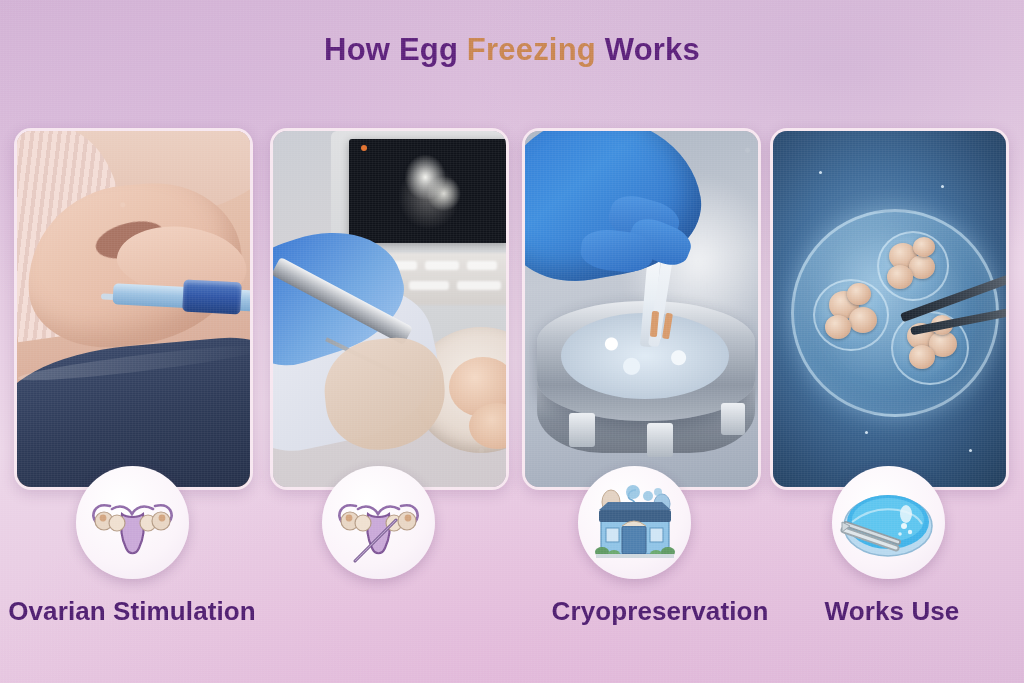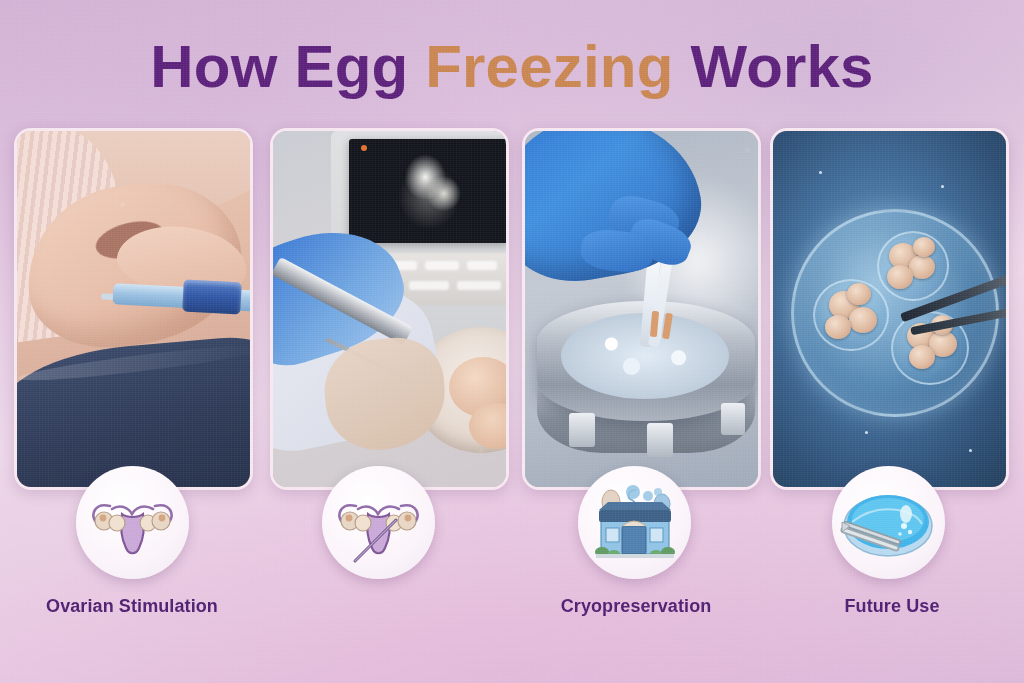--- a/index.html
+++ b/index.html
@@ -38,21 +38,21 @@
     mix-blend-mode: screen;
   }
 
   
   .title {
     position: absolute;
     top: 33px;
     left: 0;
     width: 1024px;
     text-align: center;
-    font-size: 60px;
+    font-size: 31px;
     font-weight: bold;
     letter-spacing: .2px;
     line-height: 1.12;
     white-space: nowrap;
   }
   .t-purple { color: #5b1f7a; }
   .t-orange { color: #c9854f; }
 
   
   .cards {
@@ -338,29 +338,29 @@
   .badge.b4 { left: 832px; top: 466px; }
   .badge svg { display: block; width: 113px; height: 113px; }
 
   
   .labels { position: absolute; top: 596px; left: 0; width: 1024px; height: 34px; }
   .label {
     position: absolute;
     top: 0;
     width: 256px;
     text-align: center;
-    font-size: 18px;
+    font-size: 26px;
     font-weight: bold;
     color: #4e1d70;
     letter-spacing: .1px;
     white-space: nowrap;
   }
   .label.l1 { left: 4px; }
   .label.l2 { left: 256px; }
-  .label.l3 { left: 508px; text-align: center; }
+  .label.l3 { left: 532px; text-align: center; }
   .label.l4 { left: 764px; }
 </style>
 </head>
 <body>
 
 <div class="poster">
 
   <h1 class="title">
     <span class="t-purple">How Egg </span><span class="t-orange">Freezing</span><span class="t-purple"> Works</span>
   </h1>
@@ -542,17 +542,17 @@
         <path d="M14 58 L66 76" stroke="#8e9aa2" stroke-width="6" stroke-linecap="round"></path>
         <path d="M14 58 L66 76" stroke="#d5dde2" stroke-width="2.4" stroke-linecap="round"></path>
         <path d="M10 56 L18 60 L10 66 Z" fill="#cfd7dc" stroke="#97a2aa" stroke-width="1"></path>
       </svg>
     </span>
   </div>
 
   <div class="labels">
     <div class="label l1">Ovarian Stimulation</div>
     <div class="label l3">Cryopreservation</div>
-    <div class="label l4">Future Use</div>
+    <div class="label l4">Works Use</div>
   </div>
 
   <div class="grain"></div>
 </div>
 
 </body></html>

